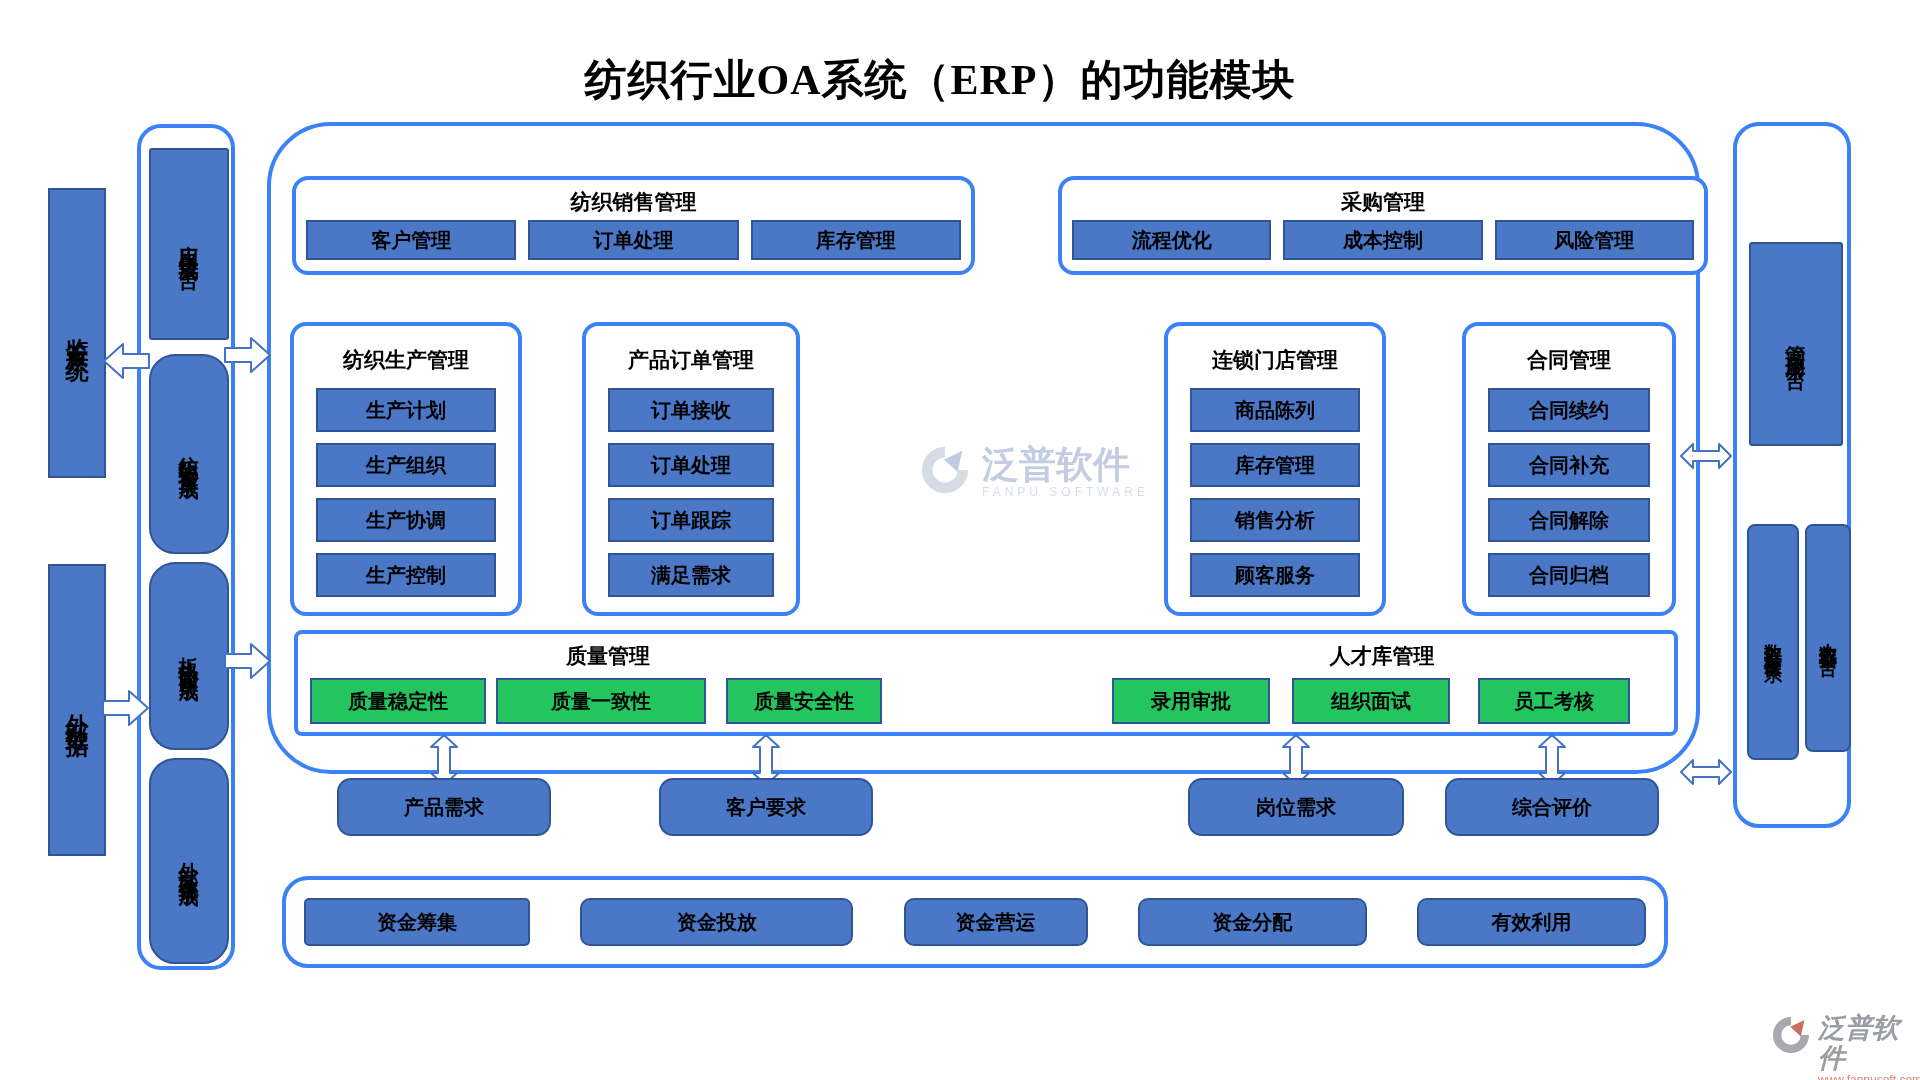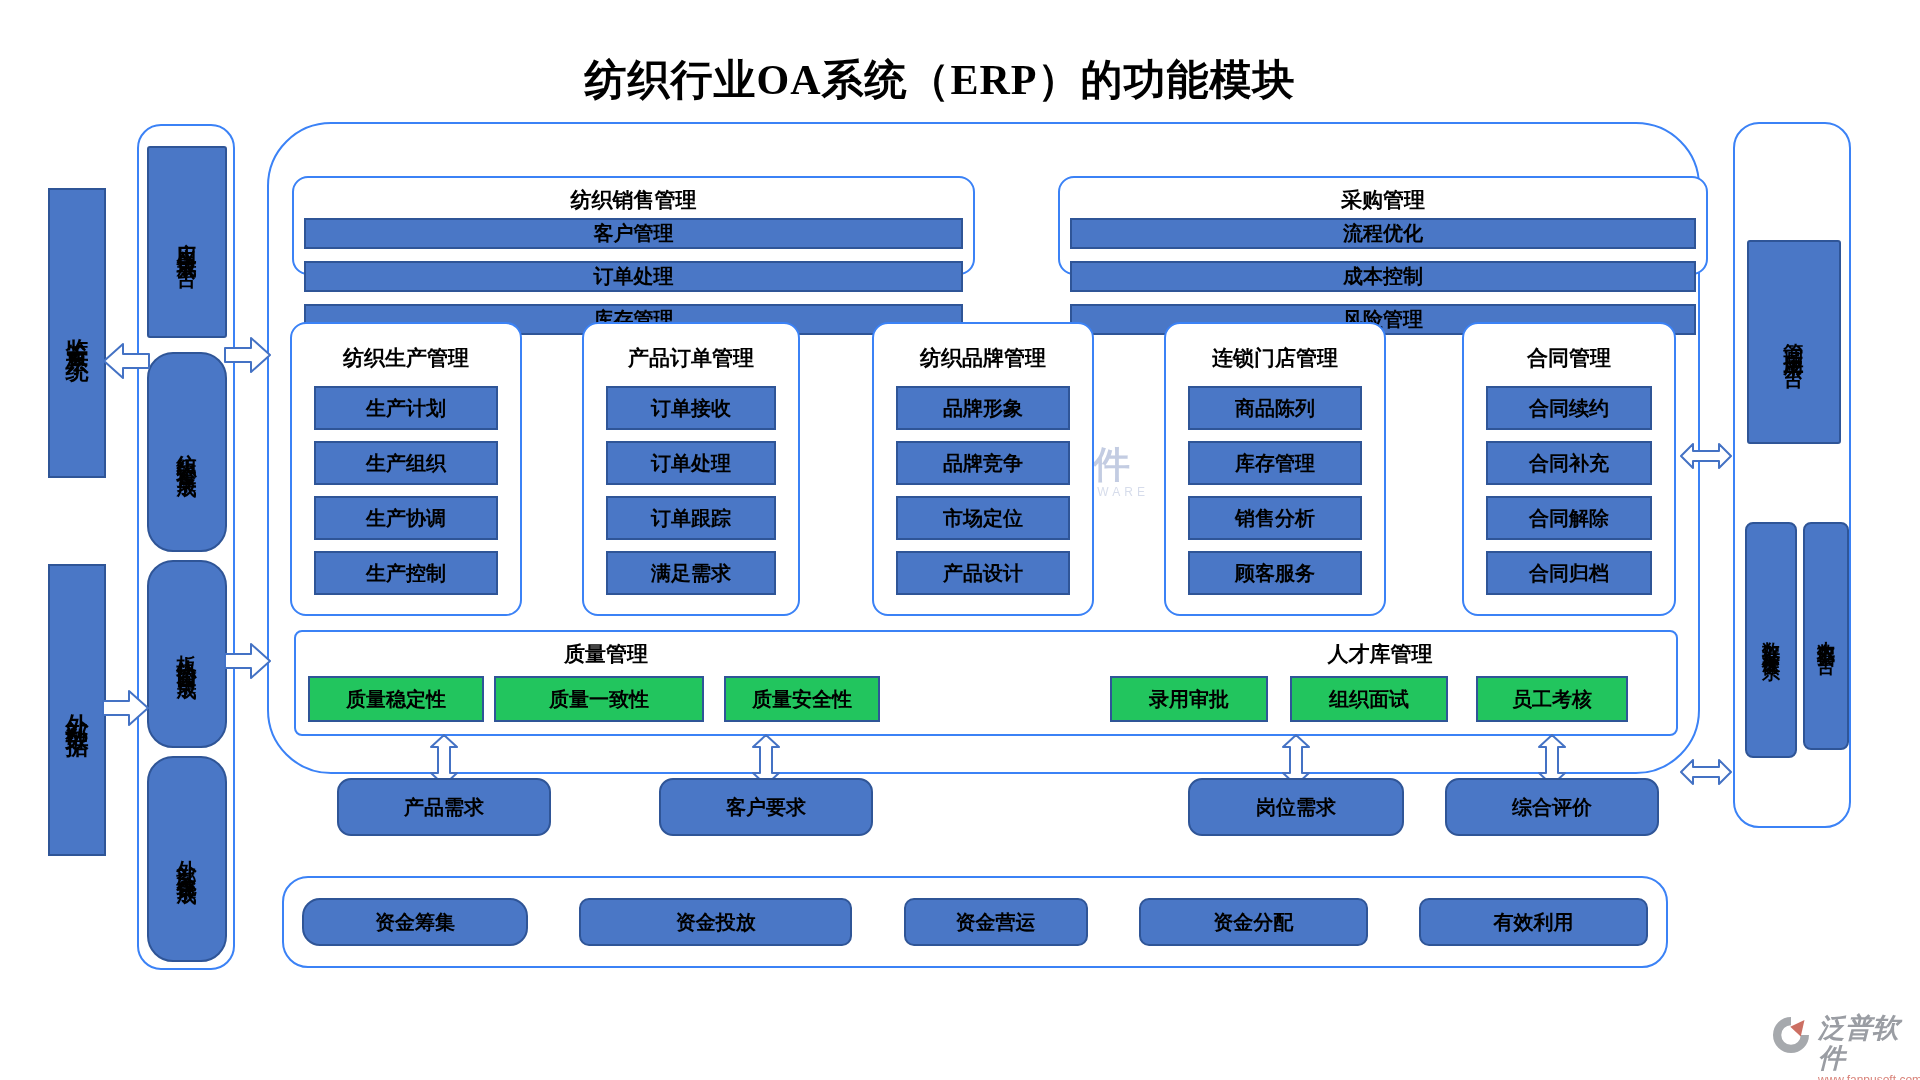--- a/index.html
+++ b/index.html
@@ -8,35 +8,35 @@
   .canvas { position:relative; width:1920px; height:1080px; background:#fff; overflow:hidden; }
 
   .title { position:absolute; left:0; top:52px; width:1880px; text-align:center;
            font-size:42px; font-weight:700; letter-spacing:1px; }
   .btn  { position:absolute; display:flex; align-items:center; justify-content:center;
           background:#22c55e; border:2px solid #2f5597; font-size:20px; font-weight:700; }
   .fbtn { display:flex; align-items:center; justify-content:center;
           background:#4a77c6; border:2px solid #2f5597; font-size:20px; font-weight:700; }
 
   
-  .group { position:absolute; background:#ffffff; border:2px solid #3b82f6; }
+  .group { position:absolute; background:#ffffff; border:4px solid #3b82f6; }
 
   
   .vbox { position:absolute; display:flex; align-items:center; justify-content:center;
           background:#4a77c6; border:2px solid #2f5597; }
   .vtext { writing-mode:vertical-rl; text-orientation:upright; font-weight:700;
            font-size:23px; letter-spacing:7px; line-height:1; }
   .vtext.small { font-size:20px; letter-spacing:5px; }
 
   .ghdr { text-align:center; font-size:21px; font-weight:700; padding-top:8px; }
   .mhdr { text-align:center; font-size:21px; font-weight:700; padding-top:20px; padding-bottom:14px; }
 
   .hlabel { position:absolute; text-align:center; font-size:21px; font-weight:700; }
 
-  .brow { display:flex; gap:12px; padding:4px 10px 0 10px;flex-direction:column; }
+  .brow { display:flex; gap:12px; padding:4px 10px 0 10px; }
   .brow .fbtn { flex:1; height:40px; }
 
   .mbtn { height:44px; margin:0 22px 11px 22px; display:flex; align-items:center; justify-content:center;
           background:#4a77c6; border:2px solid #2f5597; font-size:20px; font-weight:700; }
 
   .rbox { position:absolute; display:flex; align-items:center; justify-content:center;
           background:#4a77c6; border:2px solid #2f5597; border-radius:14px;
           font-size:20px; font-weight:700; }
 
   .arrow { position:absolute; }
@@ -144,27 +144,20 @@
   </div>
 
   <div class="group" style="left:582px; top:322px; width:218px; height:294px; border-radius:16px;">
     <div class="mhdr">产品订单管理</div>
     <div class="mbtn">订单接收</div>
     <div class="mbtn">订单处理</div>
     <div class="mbtn">订单跟踪</div>
     <div class="mbtn">满足需求</div>
   </div>
 
-  <div class="group" style="left:872px; top:322px; width:222px; height:294px; border-radius:16px;">
-    <div class="mhdr">纺织品牌管理</div>
-    <div class="mbtn">品牌形象</div>
-    <div class="mbtn">品牌竞争</div>
-    <div class="mbtn">市场定位</div>
-    <div class="mbtn">产品设计</div>
-  </div>
 
   <div class="group" style="left:1164px; top:322px; width:222px; height:294px; border-radius:16px;">
     <div class="mhdr">连锁门店管理</div>
     <div class="mbtn">商品陈列</div>
     <div class="mbtn">库存管理</div>
     <div class="mbtn">销售分析</div>
     <div class="mbtn">顾客服务</div>
   </div>
 
   <div class="group" style="left:1462px; top:322px; width:214px; height:294px; border-radius:16px;">
@@ -210,21 +203,21 @@
   </div>
 
   <div class="rbox" style="left:337px; top:778px; width:214px; height:58px;">产品需求</div>
   <div class="rbox" style="left:659px; top:778px; width:214px; height:58px;">客户要求</div>
   <div class="rbox" style="left:1188px; top:778px; width:216px; height:58px;">岗位需求</div>
   <div class="rbox" style="left:1445px; top:778px; width:214px; height:58px;">综合评价</div>
 
   <div class="hlabel" style="left:826px; top:844px; width:320px; font-size:22px;margin-top:48px;">财务管理</div>
   <div class="group" style="left:282px; top:876px; width:1386px; height:92px; border-radius:26px;
               display:flex; align-items:center; justify-content:space-between; padding:0 18px;">
-    <div class="fbtn" style="width:226px; height:48px; border-radius:18px;text-align:center;">资金筹集</div>
+    <div class="fbtn" style="width:226px; height:48px; border-radius:5px;text-align:center;">资金筹集</div>
     <div class="fbtn" style="width:273px; height:48px; border-radius:10px;">资金投放</div>
     <div class="fbtn" style="width:184px; height:48px; border-radius:10px;">资金营运</div>
     <div class="fbtn" style="width:229px; height:48px; border-radius:10px;">资金分配</div>
     <div class="fbtn" style="width:229px; height:48px; border-radius:10px;">有效利用</div>
   </div>
 
   <div class="group" style="left:1733px; top:122px; width:118px; height:706px; border-radius:26px;">
     <div class="vbox" style="left:12px; top:116px; width:94px; height:204px; border-radius:3px;">
       <span class="vtext small">管理应用平台</span>
     </div>

